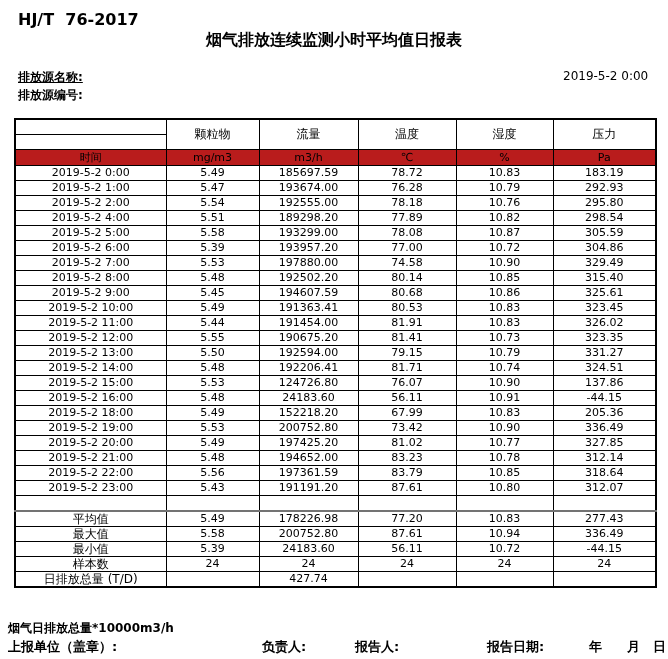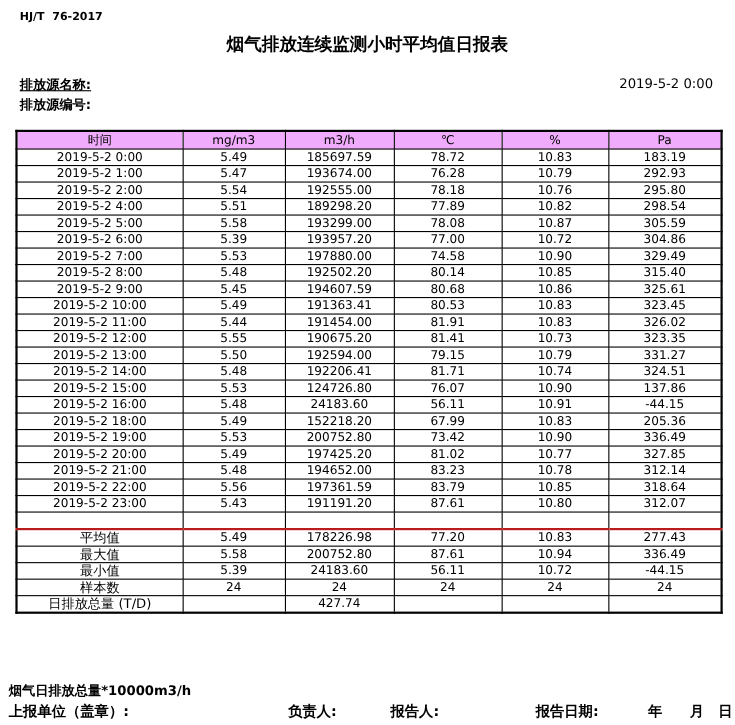--- a/index.html
+++ b/index.html
@@ -1,43 +1,43 @@
 <!DOCTYPE html>
 <html><head>
 <meta charset="utf-8">
 <style>
   html,body{margin:0;padding:0;}
   body{
     width:668px;height:659px;background:#ffffff;color:#000;
     font-family:"DejaVu Sans","Liberation Sans",sans-serif;
     position:relative;overflow:hidden;
   }
-  .standard{position:absolute;left:18px;top:10px;font-size:10px;font-weight:bold;white-space:pre;}
+  .standard{position:absolute;left:18px;top:10px;font-size:16px;font-weight:bold;white-space:pre;}
   .title{position:absolute;left:0;top:30px;width:668px;text-align:center;font-size:16px;font-weight:bold;font-family:Liberation Serif, serif;}
   .src-name{position:absolute;left:18px;top:69px;font-size:12px;font-weight:bold;text-decoration:underline;}
   .src-code{position:absolute;left:18px;top:87px;font-size:12px;font-weight:bold;}
   .datetime{position:absolute;left:563px;top:69px;font-size:12px;}
 
   table.report{
     position:absolute;left:14px;top:118px;width:641px;
     border-collapse:collapse;table-layout:fixed;
     border:2px solid #000;
   }
   table.report th,table.report td{
     border:1px solid #000;padding:0;margin:0;
     text-align:center;vertical-align:middle;
     font-weight:normal;overflow:hidden;white-space:nowrap;
   }
   table.report th{font-size:12px;height:28px;}
   th.split-cell{padding:0;}
   th.split-cell .half{height:14px;}
   th.split-cell .half.top{border-bottom:1px solid #000;}
-  tr.unit-row th{height:15px;font-size:11px;background:#f0abfc;}
+  tr.unit-row th{height:15px;font-size:11px;background:#b91c1c;}
   tbody td{height:14px;font-size:11px;line-height:14px;}
-  tbody.summary tr:first-child td{border-top:2px solid #b91c1c;}
+  tbody.summary tr:first-child td{border-top:2px solid #737373;}
   tbody.summary td:first-child{font-size:12px;}
 
   .footer-note{position:absolute;left:8px;top:620px;font-size:12px;font-weight:bold;}
   .footer-line span{position:absolute;top:638px;font-size:13px;font-weight:bold;white-space:nowrap;}
   .lbl-unit{left:8px;}
   .lbl-resp{left:222px;margin-left:40px;}
   .lbl-reporter{left:355px;}
   .lbl-date{left:487px;}
   .lbl-year{left:589px;}
   .lbl-month{left:627px;}
@@ -55,20 +55,31 @@
 <table class="report">
   <colgroup>
     <col style="width:151px">
       <col style="width:93px">
       <col style="width:99px">
     <col style="width:98px">
       <col style="width:97px">
       <col style="width:103px">
   </colgroup>
   <thead>
+    <tr>
+      <th class="split-cell">
+        <div class="half top"></div>
+        <div class="half"></div>
+      </th>
+      <th>颗粒物</th>
+      <th>流量</th>
+      <th>温度</th>
+      <th>湿度</th>
+      <th>压力</th>
+    </tr>
     <tr class="unit-row">
       <th>时间</th>
       <th>mg/m3</th>
       <th>m3/h</th>
       <th>℃</th>
       <th>%</th>
       <th>Pa</th>
     </tr>
   </thead>
   <tbody>

